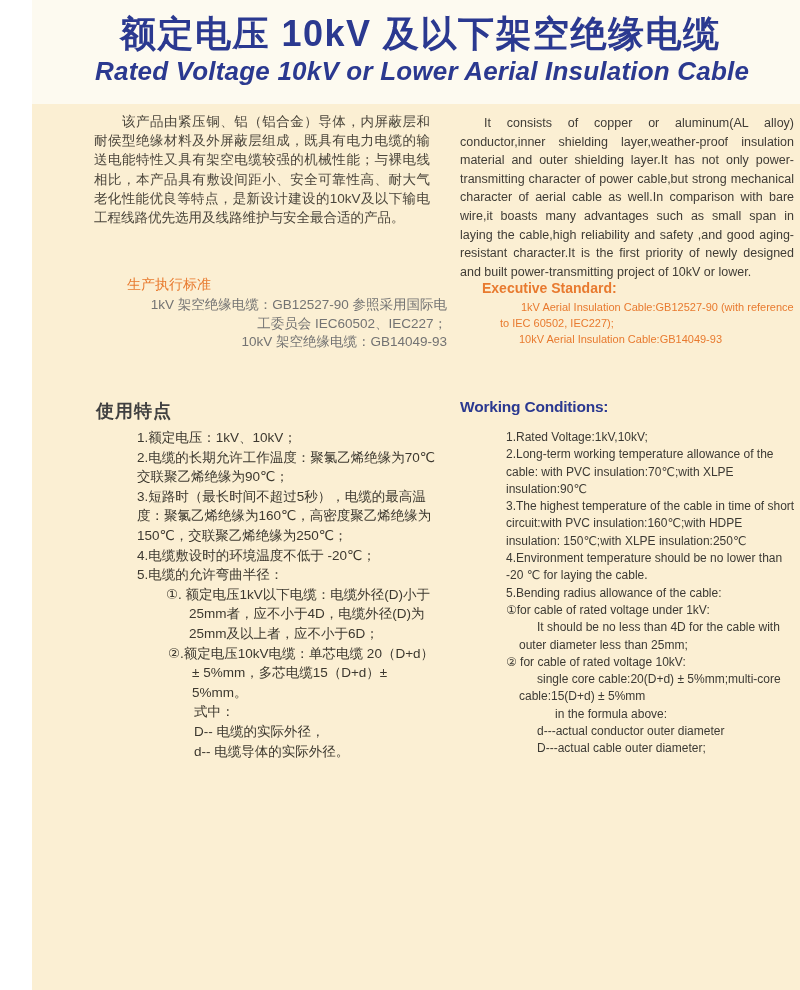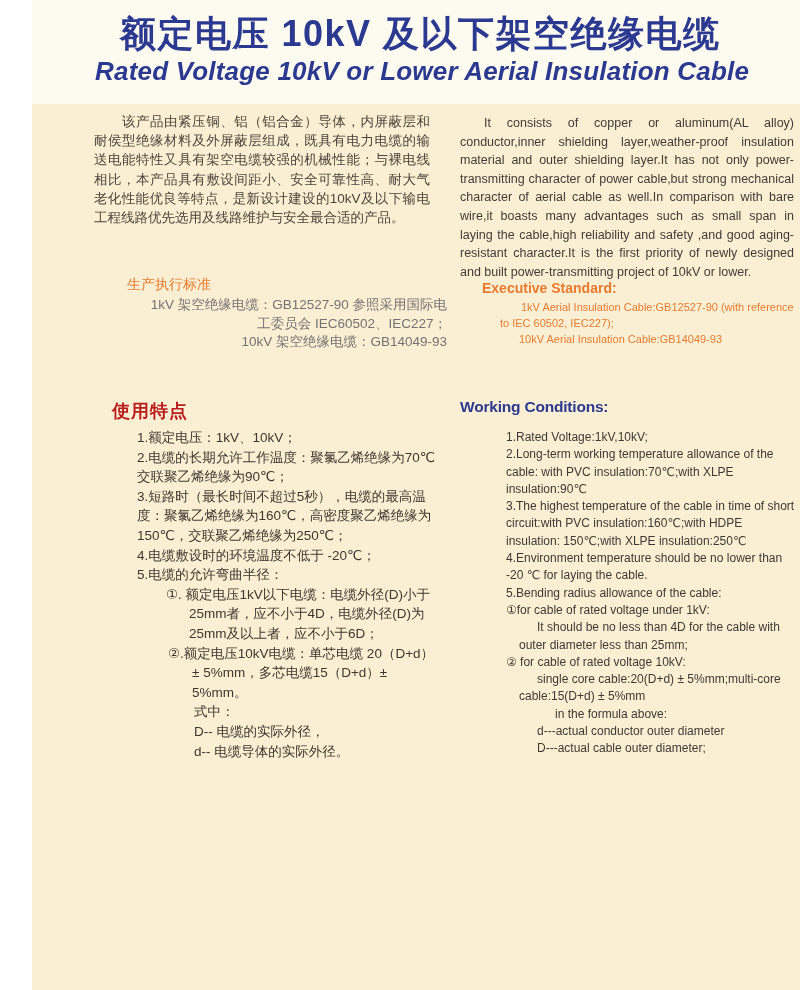--- a/index.html
+++ b/index.html
@@ -27,22 +27,22 @@
   .std-cn-lines p { margin:0; }
 
   .std-en-heading { position:absolute; left:450px; top:280px; font-size:14px;
                     font-weight:bold; color:#E87A2F; }
   .std-en-lines   { position:absolute; left:455px; top:299px; width:320px;
                     font-size:11px; line-height:16.2px; color:#E87A2F; }
   .std-en-lines .ind-a { padding-left:34px; }
   .std-en-lines .ind-b { padding-left:13px; }
   .std-en-lines .ind-c { padding-left:32px; }
 
-  .usage-heading { position:absolute; left:80px; top:399px; font-size:18px;
-                   font-weight:bold; color:#b91c1c; letter-spacing:1px; }
+  .usage-heading { position:absolute; left:64px; top:399px; font-size:18px;
+                   font-weight:bold; color:#404040; letter-spacing:1px; }
   .usage-list { position:absolute; left:105px; top:428px; width:301px;
                 font-size:13.5px; line-height:19.6px; color:#3C382F; }
   .usage-list p { margin:0; }
   .usage-list .sub1 { padding-left:52px; text-indent:-23px; }
   .usage-list .sub2 { padding-left:55px; text-indent:-24px; }
   .usage-list .formula { padding-left:57px; }
 
   .working-heading { position:absolute; left:428px; top:398px; font-size:15.5px;
                      font-weight:bold; color:#2B3990; letter-spacing:-0.2px; }
   .working-list { position:absolute; left:474px; top:429px; width:293px;

